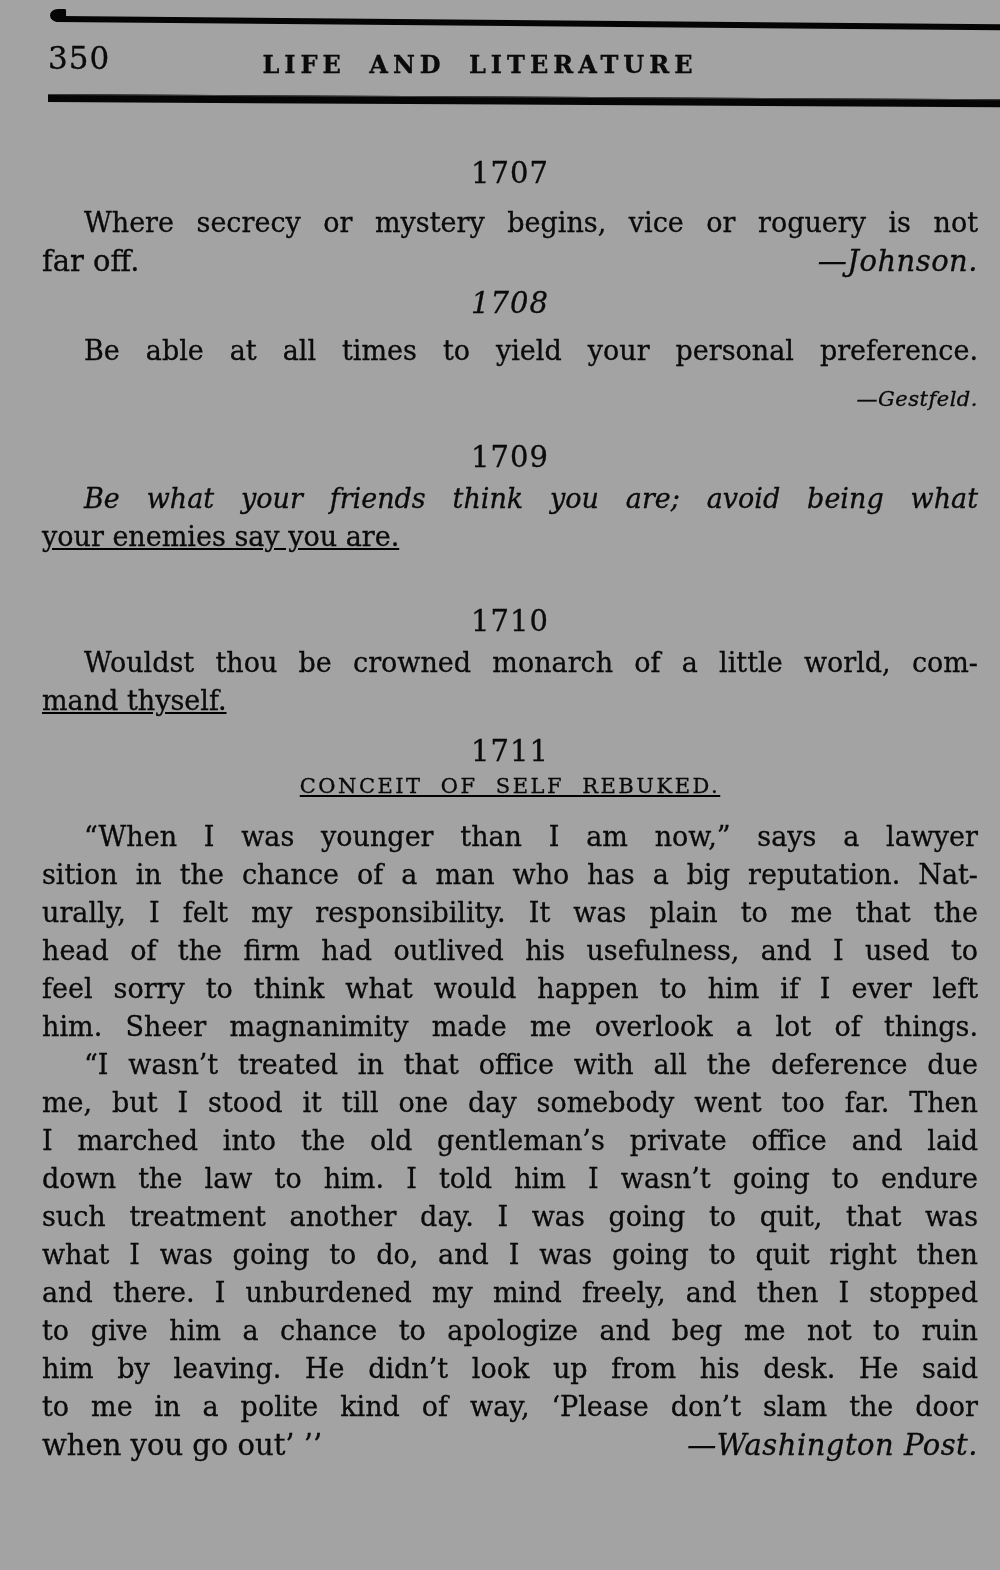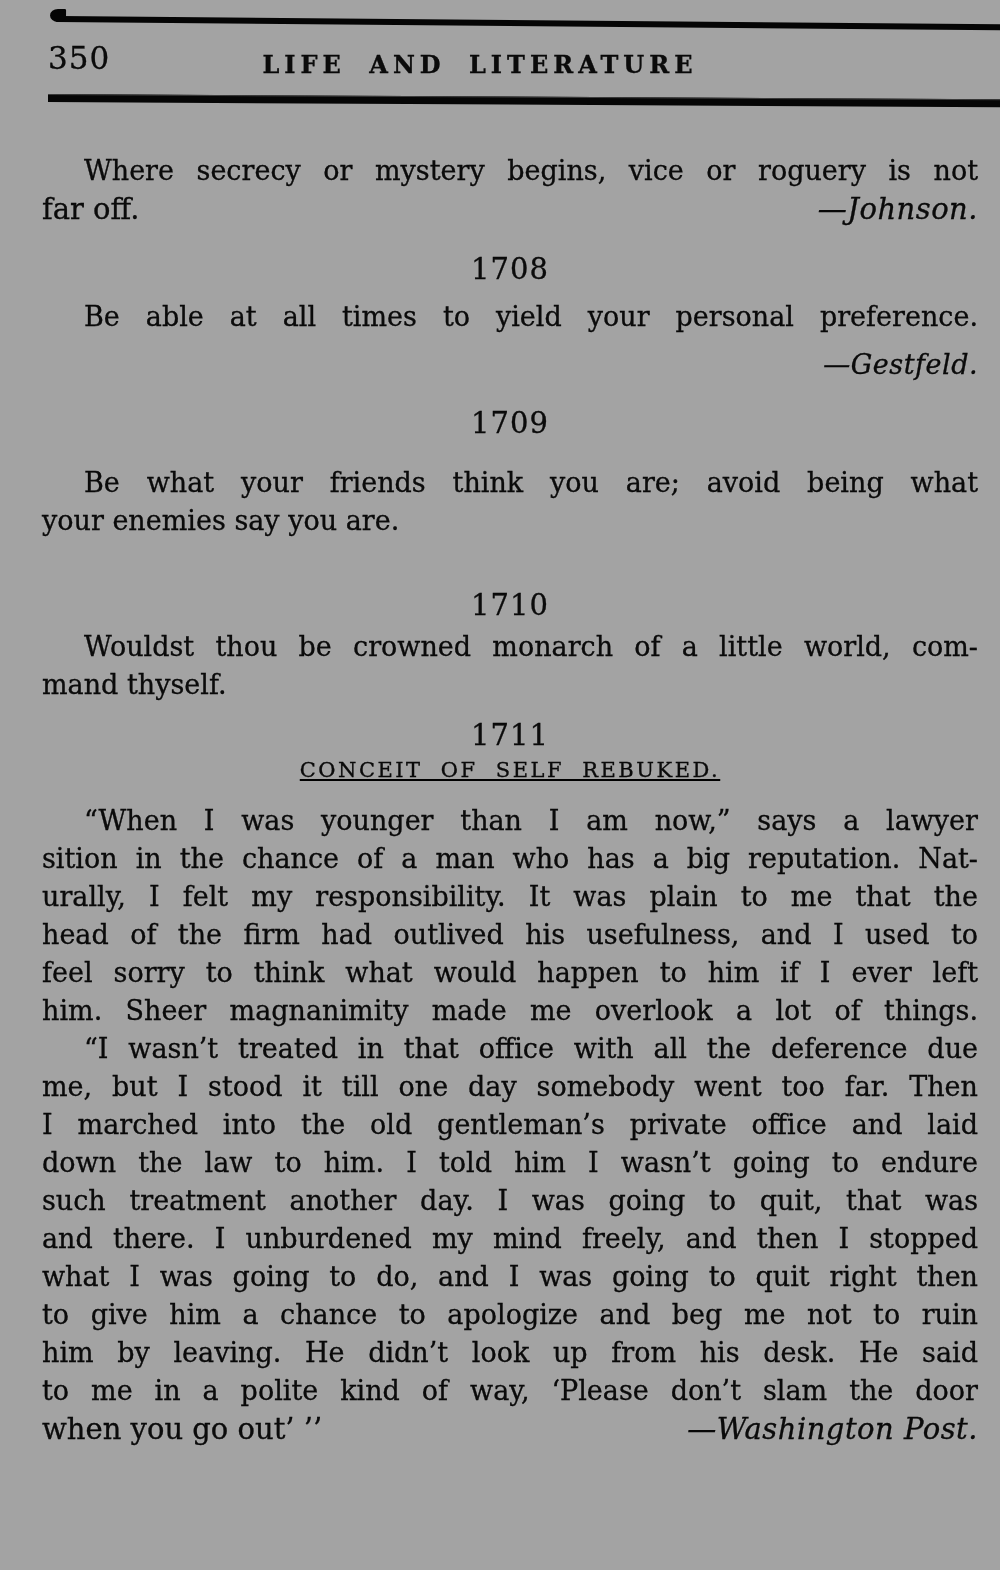--- a/index.html
+++ b/index.html
@@ -37,55 +37,56 @@
   }
   
   .content{position:absolute;left:42px;top:140px;width:936px;}
   .num{
     font-size:29px;line-height:38px;text-align:center;letter-spacing:1px;
   }
   .line{
     font-size:27px;line-height:38px;
     text-align:justify;text-align-last:justify;text-justify:inter-word;
   }
-  .line.left-end{text-align:left;text-align-last:left;}
+  .line.left-end{text-align:left;text-align-last:left;text-decoration:underline;}
   .indent{padding-left:42px;}
   .attr-line{
-    font-size:27px;line-height:38px;text-align:right;font-style:italic;letter-spacing:0.5px;
+    font-size:21px;line-height:38px;text-align:right;font-style:italic;letter-spacing:0.5px;
   }
   .split-line{
     display:flex;justify-content:space-between;align-items:baseline;
     font-size:29px;line-height:38px;
   }
   .split-line .attr-inline{font-style:italic;letter-spacing:0.5px;}
   .sub-heading{
     font-size:21px;line-height:32px;text-align:center;letter-spacing:2.5px;word-spacing:9px;
     font-weight:normal;
   }
   
-  .mt2{margin-top:20px;}  .mt4{margin-top:4px;}  .mt6{margin-top:22px;}
+  .mt2{margin-top:20px;}  .mt4{margin-top:4px;}  .mt6{margin-top:4px;font-style:italic;}
   .mt10{margin-top:10px;}.mt12{margin-top:12px;}.mt14{margin-top:14px;}
   .mt16{margin-top:16px;}.mt20{text-decoration:underline;}.mt46{margin-top:46px;}
 </style>
 </head>
 <body>
 
 <div class="page">
 
   <div class="rule-top"></div>
 
   <div class="page-number">350</div>
 
   <div class="running-title">LIFE AND LITERATURE</div>
 
   <div class="rule-mid"></div>
 
   <div class="content">
 
     <section>
+      <div class="num mt14">1707</div>
       <div class="line indent mt12">Where secrecy or mystery begins, vice or roguery is not</div>
       <div class="split-line">
         <span>far off.</span>
         <span class="attr-inline">—Johnson.</span>
       </div>
     </section>
 
     <section>
       <div class="num mt6">1708</div>
       <div class="line indent mt10">Be able at all times to yield your personal preference.</div>
@@ -116,22 +117,22 @@
         <div class="line">feel sorry to think what would happen to him if I ever left</div>
         <div class="line">him. Sheer magnanimity made me overlook a lot of things.</div>
       </div>
 
       <div>
         <div class="line indent">“I wasn’t treated in that office with all the deference due</div>
         <div class="line">me, but I stood it till one day somebody went too far. Then</div>
         <div class="line">I marched into the old gentleman’s private office and laid</div>
         <div class="line">down the law to him. I told him I wasn’t going to endure</div>
         <div class="line">such treatment another day. I was going to quit, that was</div>
+        <div class="line">what I was going to do, and I was going to quit right then</div>
         <div class="line">and there. I unburdened my mind freely, and then I stopped</div>
-        <div class="line">what I was going to do, and I was going to quit right then</div>
         <div class="line">to give him a chance to apologize and beg me not to ruin</div>
         <div class="line">him by leaving. He didn’t look up from his desk. He said</div>
         <div class="line">to me in a polite kind of way, ‘Please don’t slam the door</div>
         <div class="split-line">
           <span>when you go out’ ’’</span>
           <span class="attr-inline">—Washington Post.</span>
         </div>
       </div>
     </section>
 

